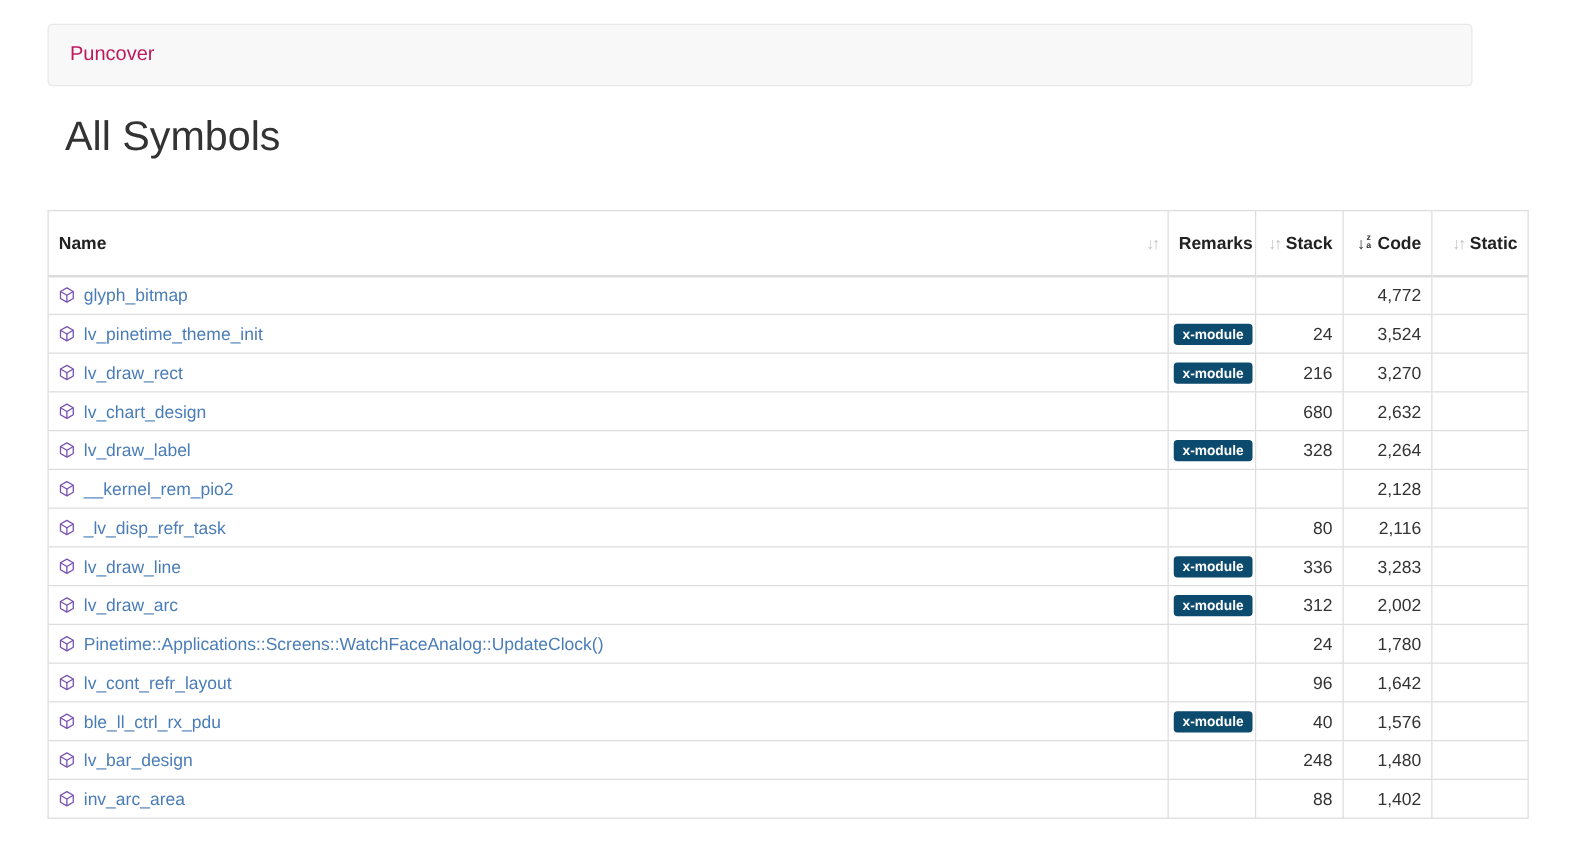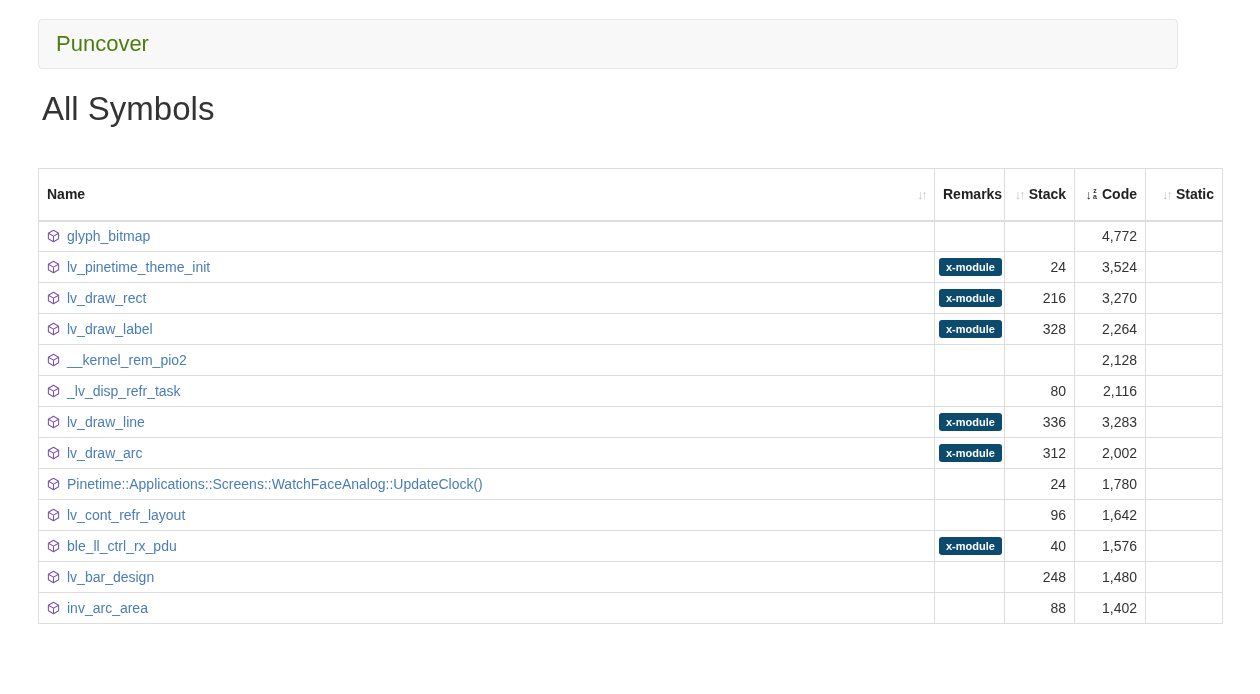--- a/index.html
+++ b/index.html
@@ -3,24 +3,24 @@
 <meta charset="utf-8">
 <style>
   * { margin:0; padding:0; box-sizing:border-box; }
   html,body { width:1260px; height:694px; overflow:hidden; background:#fff;
               font-family:"Liberation Sans", sans-serif; }
   .container { margin-left:38px; width:1184px; }
 
   
   .navbar { margin-top:19px; width:1140px; height:50px; background:#f8f8f8;
             border:1px solid #e7e7e7; border-radius:4px; display:flex; align-items:center; }
-  .brand { padding-left:17px; font-size:22px; color:#4d7c0f; text-decoration:none; line-height:50px; }
+  .brand { padding-left:17px; font-size:16px; color:#be185d; text-decoration:none; line-height:50px; }
 
   
-  h1.page-title { font-size:33px; font-weight:500; color:#333; margin:21px 0 40px 4px;
+  h1.page-title { font-size:33px; font-weight:500; color:#333; margin:21px 0 40px 14px;
                   letter-spacing:0; }
 
   
   table.symbols { width:1184px; border-collapse:collapse; table-layout:fixed; font-size:14px; color:#333; }
   col.c-name   { width:896px; }
   col.c-remark { width:70px; }
   col.c-stack  { width:70px; }
   col.c-code   { width:71px; }
   col.c-static { width:77px; }
 
@@ -168,20 +168,38 @@
         <tr>
           <td class="cell-name">
             <div class="name-wrap">
   <svg class="cube" width="13" height="14" viewBox="0 0 16 16">
     <g fill="none" stroke="#7952b3" stroke-width="1.3" stroke-linejoin="round">
       <path d="M8 1 L14.3 4.6 L14.3 11.4 L8 15 L1.7 11.4 L1.7 4.6 Z"></path>
       <path d="M1.7 4.6 L8 8.2 L14.3 4.6"></path>
       <path d="M8 8.2 L8 15"></path>
     </g>
   </svg>
+<a class="sym-link" href="#">lv_chart_design</a>
+            </div>
+          </td>
+          <td class="cell-remark"></td>
+          <td class="cell-num">680</td>
+          <td class="cell-num">2,632</td>
+          <td class="cell-num"></td>
+        </tr>
+        <tr>
+          <td class="cell-name">
+            <div class="name-wrap">
+  <svg class="cube" width="13" height="14" viewBox="0 0 16 16">
+    <g fill="none" stroke="#7952b3" stroke-width="1.3" stroke-linejoin="round">
+      <path d="M8 1 L14.3 4.6 L14.3 11.4 L8 15 L1.7 11.4 L1.7 4.6 Z"></path>
+      <path d="M1.7 4.6 L8 8.2 L14.3 4.6"></path>
+      <path d="M8 8.2 L8 15"></path>
+    </g>
+  </svg>
 <a class="sym-link" href="#">lv_draw_label</a>
             </div>
           </td>
           <td class="cell-remark"><span class="badge-xmodule">x-module</span></td>
           <td class="cell-num">328</td>
           <td class="cell-num">2,264</td>
           <td class="cell-num"></td>
         </tr>
         <tr>
           <td class="cell-name">

